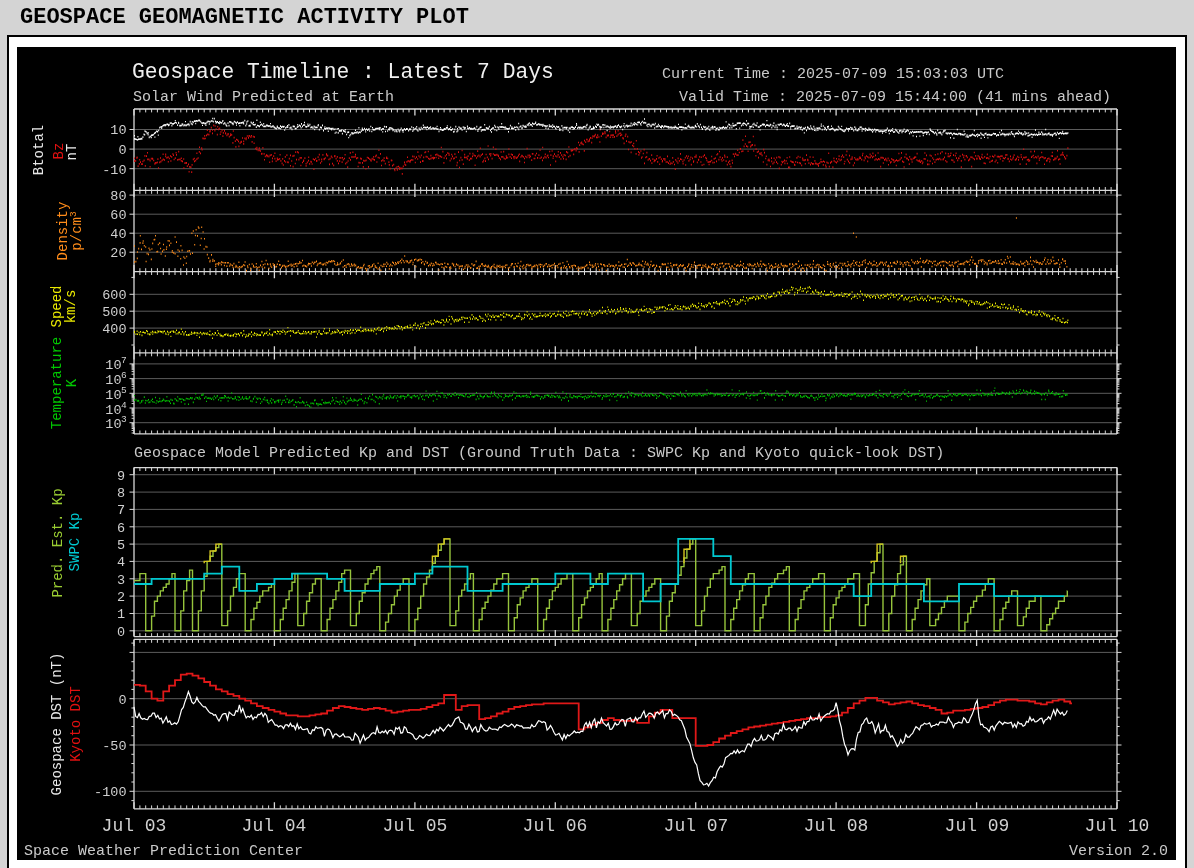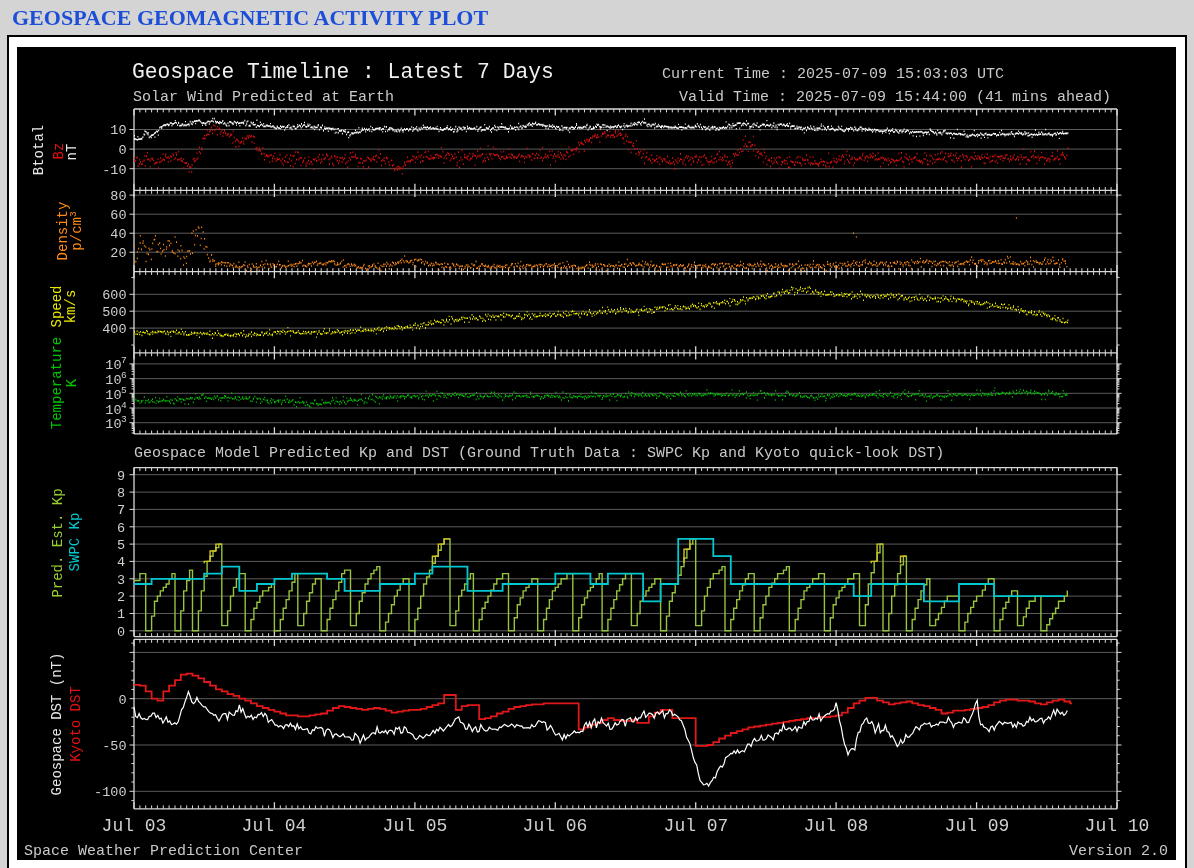--- a/index.html
+++ b/index.html
@@ -1,14 +1,14 @@
 <!DOCTYPE html>
 <html><head><meta charset="utf-8"><style>
 html,body{margin:0;padding:0;background:#d4d4d4;width:1194px;height:868px;overflow:hidden}
-#hdr{position:absolute;left:12px;top:5px;font-family:Liberation Serif, serif;font-weight:bold;font-size:22px;color:#1d4ed8;letter-spacing:0px}
+#hdr{position:absolute;left:20px;top:5px;font-family:Liberation Mono, monospace;font-weight:bold;font-size:22px;color:#000000;letter-spacing:0px}
 #box{position:absolute;left:7px;top:35px;width:1176px;height:840px;border:2px solid #000;background:#fff}
 </style></head>
 <body>
 <div id="hdr">GEOSPACE GEOMAGNETIC ACTIVITY PLOT</div>
 <div id="box"></div>
 <svg style="position:absolute;left:17px;top:47px" width="1159" height="813" viewBox="17 47 1159 813">
     <rect x="17" y="47" width="1159" height="813" fill="#000"></rect>
     <g font-family="Liberation Mono, monospace">
       <text x="132" y="78" font-size="21.3px" fill="#f0f0f0">Geospace Timeline : Latest 7 Days</text>
       <text x="133" y="100.5" font-size="15px" fill="#c9c9c9">Solar Wind Predicted at Earth</text>

